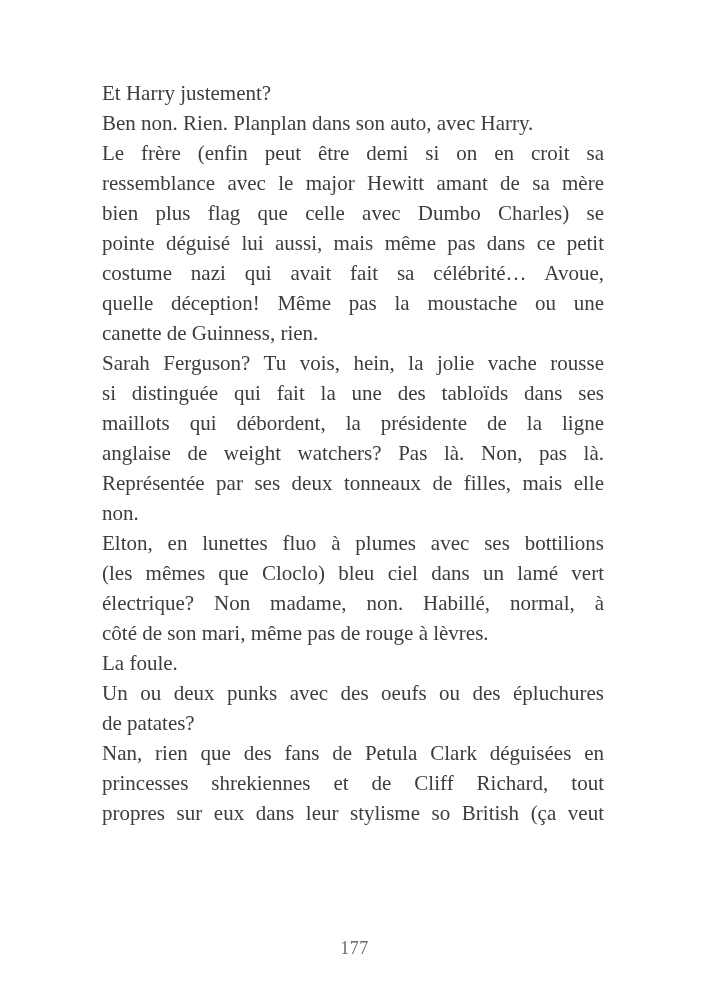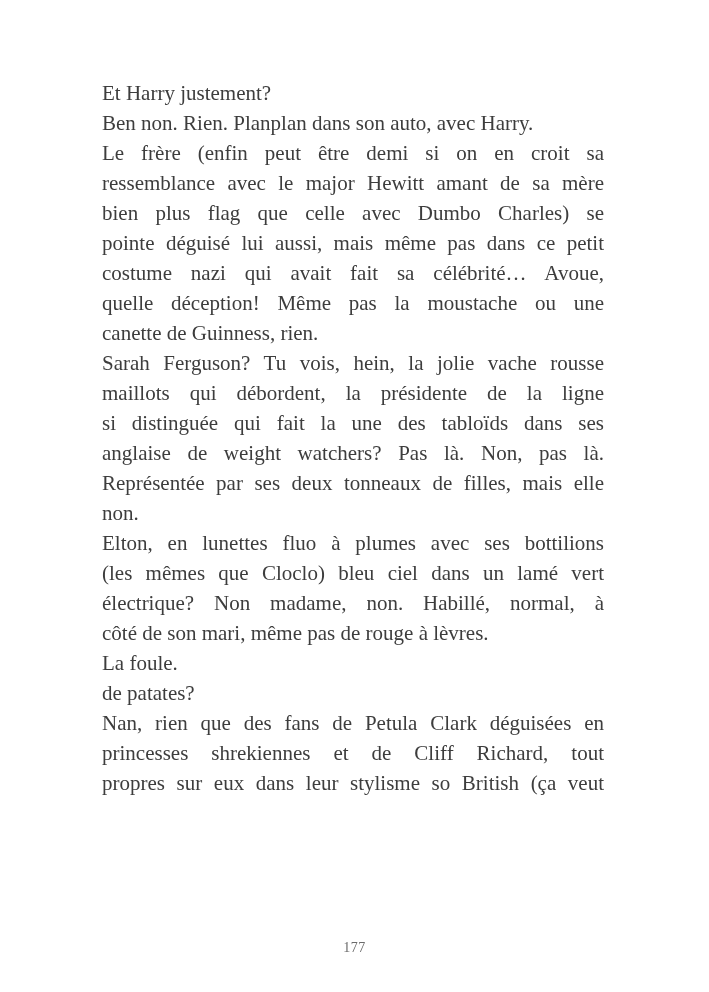--- a/index.html
+++ b/index.html
@@ -46,21 +46,21 @@
   }
   .page-footer {
     position: absolute;
     left: 0;
     top: 938px;
     width: 709px;
     text-align: center;
   }
   .page-number {
     font-family: "Liberation Serif", serif;
-    font-size: 14px;
+    font-size: 18px;
     color: #6b6b6b;
     letter-spacing: 0.5px;
   }
 </style>
 </head>
 <body>
 
 <div class="page" style="background: rgb(255, 255, 255);">
   <div class="text-block" style="color: rgb(61, 61, 61);">
       <div class="paragraph">
@@ -73,36 +73,37 @@
         <div class="text-line just">Le frère (enfin peut être demi si on en croit sa</div>
         <div class="text-line just">ressemblance avec le major Hewitt amant de sa mère</div>
         <div class="text-line just">bien plus flag que celle avec Dumbo Charles) se</div>
         <div class="text-line just">pointe déguisé lui aussi, mais même pas dans ce petit</div>
         <div class="text-line just">costume nazi qui avait fait sa célébrité… Avoue,</div>
         <div class="text-line just">quelle déception! Même pas la moustache ou une</div>
         <div class="text-line end">canette de Guinness, rien.</div>
       </div>
       <div class="paragraph">
         <div class="text-line just">Sarah Ferguson? Tu vois, hein, la jolie vache rousse</div>
+        <div class="text-line just">si distinguée qui fait la une des tabloïds dans ses</div>
         <div class="text-line just">maillots qui débordent, la présidente de la ligne</div>
-        <div class="text-line just">si distinguée qui fait la une des tabloïds dans ses</div>
         <div class="text-line just">anglaise de weight watchers? Pas là. Non, pas là.</div>
         <div class="text-line just">Représentée par ses deux tonneaux de filles, mais elle</div>
         <div class="text-line end">non.</div>
       </div>
       <div class="paragraph">
         <div class="text-line just">Elton, en lunettes fluo à plumes avec ses bottilions</div>
         <div class="text-line just">(les mêmes que Cloclo) bleu ciel dans un lamé vert</div>
         <div class="text-line just">électrique? Non madame, non. Habillé, normal, à</div>
         <div class="text-line end">côté de son mari, même pas de rouge à lèvres.</div>
       </div>
       <div class="paragraph">
         <div class="text-line end">La foule.</div>
       </div>
       <div class="paragraph">
+        <div class="text-line just">Un ou deux punks avec des oeufs ou des épluchures</div>
         <div class="text-line end">de patates?</div>
       </div>
       <div class="paragraph">
         <div class="text-line just">Nan, rien que des fans de Petula Clark déguisées en</div>
         <div class="text-line just">princesses shrekiennes et de Cliff Richard, tout</div>
         <div class="text-line just">propres sur eux dans leur stylisme so British (ça veut</div>
       </div>
     </div>
   <div class="page-footer">
     <span class="page-number" style="color: rgb(107, 107, 107);">177</span>

